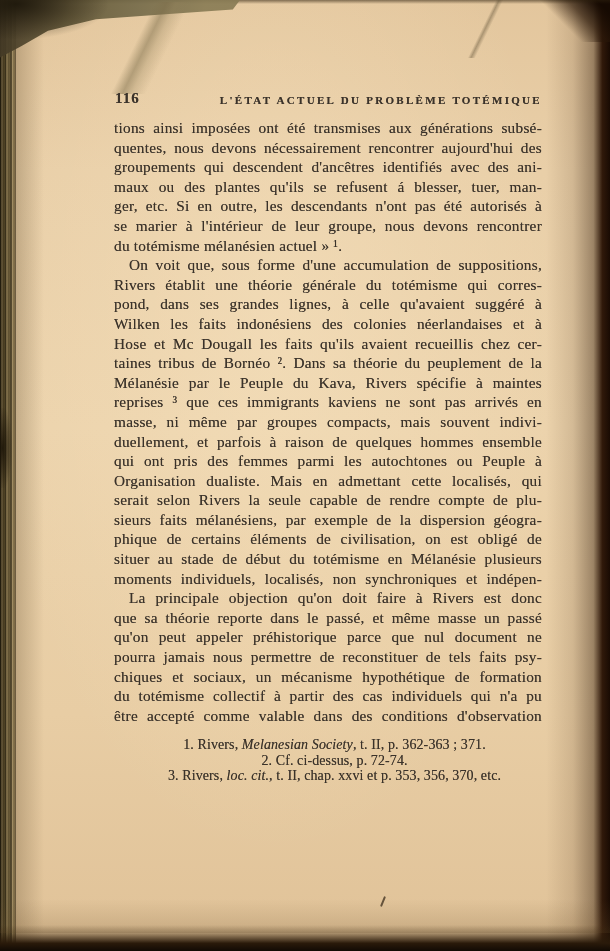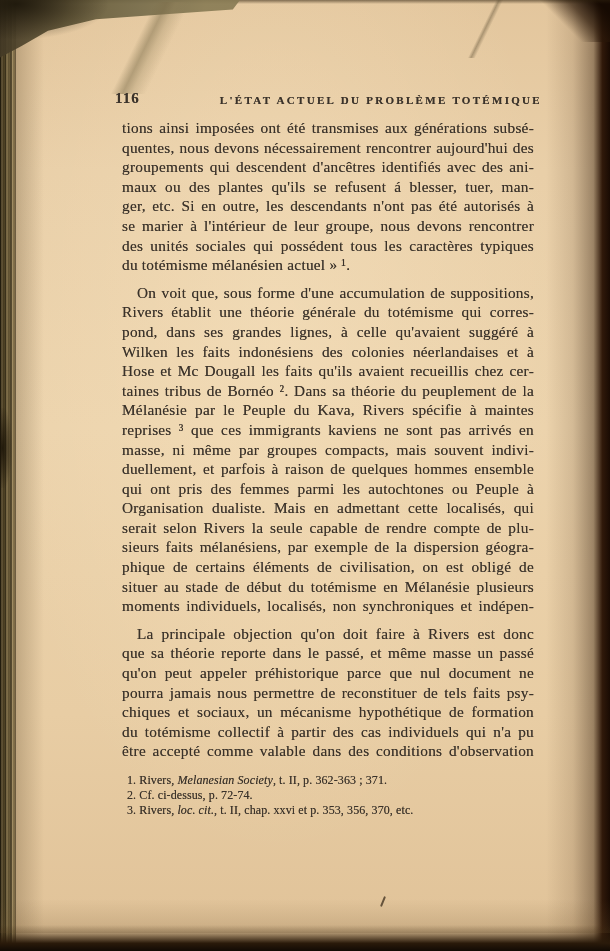--- a/index.html
+++ b/index.html
@@ -85,27 +85,27 @@
   .page-number {
     position: absolute; left: 1px; top: 0;
     font-size: 15px; font-weight: bold; letter-spacing: 1px;
   }
   .running-title {
     text-align: right; padding-top: 4px; padding-left: 30px;
     font-size: 11px; font-weight: bold; letter-spacing: 2.3px;
     white-space: nowrap;
   }
   .body-text { font-size: 15.3px; line-height: 19.6px; letter-spacing: 0.25px; }
-  .para { margin: 8px; }
+  .para { margin: 0; }
   .line { text-align: justify; text-align-last: justify; }
   .line.last { text-align-last: left; }
   .para.indent .line:first-child { text-indent: 15px; }
   .footnotes {
     margin-top: 12px; padding-left: 13px;
-    font-size: 12px; line-height: 15.2px; letter-spacing: 0.1px;
+    font-size: 14px; line-height: 15.2px; letter-spacing: 0.1px; text-align: center;
   }
   .footnote em { font-style: italic; }
 </style>
 </head>
 <body>
 
 <div id="scan">
 
   <div class="left-binding"></div>
   <div class="left-binding-shadow"></div>
@@ -128,21 +128,20 @@
     </div>
 
     <div class="body-text">
         <div class="para">
           <div class="line">tions ainsi imposées ont été transmises aux générations subsé-</div>
           <div class="line">quentes, nous devons nécessairement rencontrer aujourd'hui des</div>
           <div class="line">groupements qui descendent d'ancêtres identifiés avec des ani-</div>
           <div class="line">maux ou des plantes qu'ils se refusent á blesser, tuer, man-</div>
           <div class="line">ger, etc. Si en outre, les descendants n'ont pas été autorisés à</div>
           <div class="line">se marier à l'intérieur de leur groupe, nous devons rencontrer</div>
-          <div class="line">des unités sociales qui possédent tous les caractères typiques</div>
           <div class="line last">du totémisme mélanésien actuel » ¹.</div>
         </div>
         <div class="para indent">
           <div class="line">On voit que, sous forme d'une accumulation de suppositions,</div>
           <div class="line">Rivers établit une théorie générale du totémisme qui corres-</div>
           <div class="line">pond, dans ses grandes lignes, à celle qu'avaient suggéré à</div>
           <div class="line">Wilken les faits indonésiens des colonies néerlandaises et à</div>
           <div class="line">Hose et Mc Dougall les faits qu'ils avaient recueillis chez cer-</div>
           <div class="line">taines tribus de Bornéo ². Dans sa théorie du peuplement de la</div>
           <div class="line">Mélanésie par le Peuple du Kava, Rivers spécifie à maintes</div>

